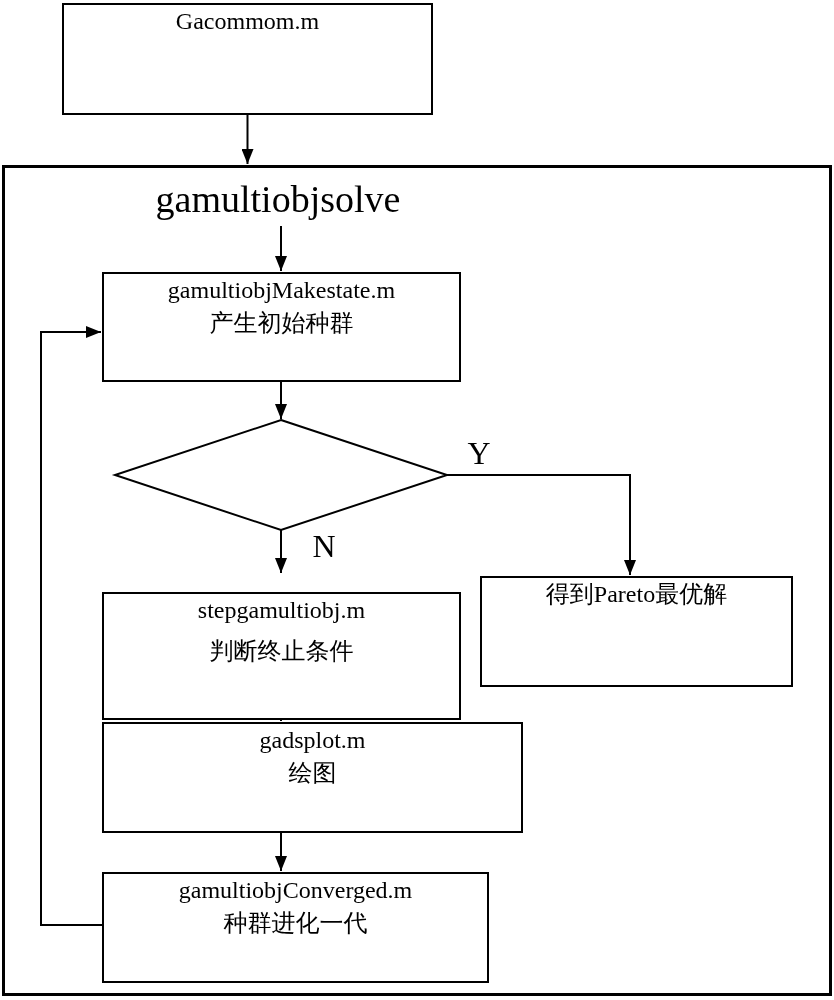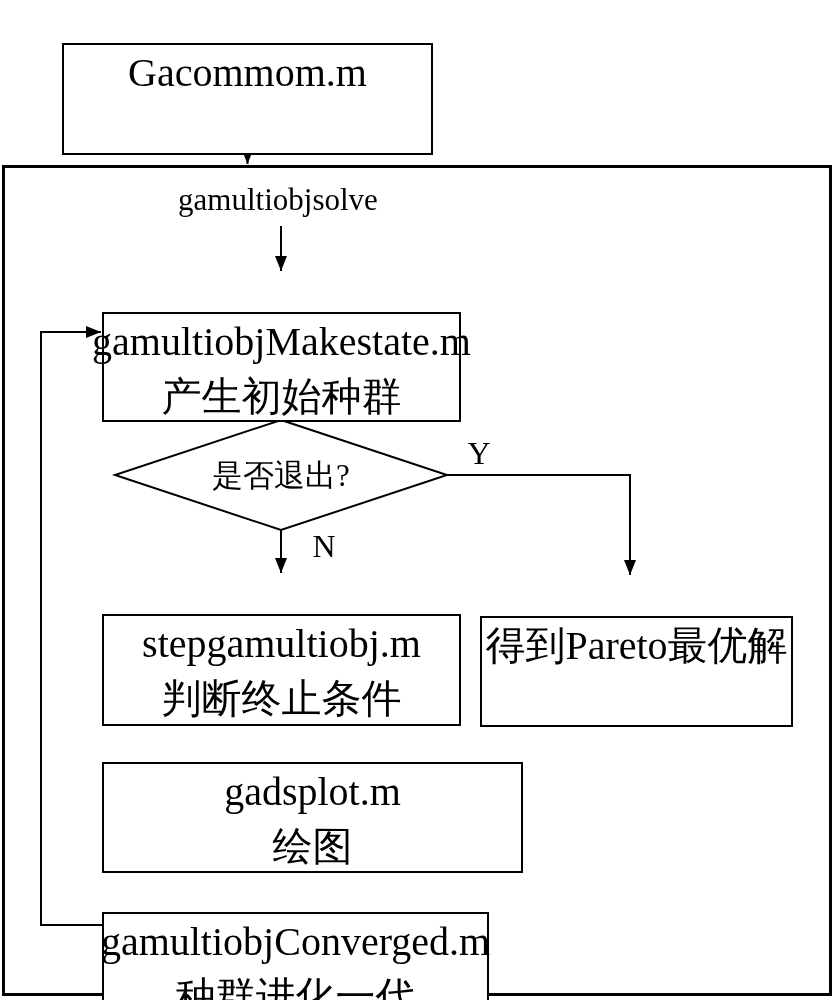--- a/index.html
+++ b/index.html
@@ -27,53 +27,52 @@
   .node {
     position: absolute;
     box-sizing: border-box;
     border: 2px solid #000000;
     background: #ffffff;
     display: flex;
     flex-direction: column;
     align-items: center;
     justify-content: flex-start;
     text-align: center;
-    font-size: 40px;
+    font-size: 24px;
     line-height: 1.38;
     z-index: 2;
-    margin-top: 40px;
   }
   .container-box {
     position: absolute;
     box-sizing: border-box;
     border: 3px solid #000000;
     background: transparent;
     z-index: 0;
   }
   .floating-label {
     position: absolute;
     display: flex;
     align-items: center;
     justify-content: center;
     text-align: center;
-    font-size: 31px;
+    font-size: 38px;
     line-height: 1.2;
     z-index: 3;
     background: transparent;
     white-space: nowrap;
   }
   .branch-label {
     font-size: 32px;
   }
   
   .top-box        { left: 62px;  top: 3px;   width: 371px; height: 112px; }
   .container-box  { left: 2px;   top: 165px; width: 830px; height: 831px; }
   .solve-label    { left: 128px; top: 179px; width: 300px; height: 42px; }
   .makestate-box  { left: 102px; top: 272px; width: 359px; height: 110px; }
-  .step-box       { left: 102px; top: 574px; width: 359px; height: 112px; }
+  .step-box       { left: 102px; top: 592px; width: 359px; height: 128px; gap: 8px; }
   .gadsplot-box   { left: 102px; top: 722px; width: 421px; height: 111px; }
   .converged-box  { left: 102px; top: 872px; width: 387px; height: 111px; }
   .pareto-box     { left: 480px; top: 576px; width: 313px; height: 111px; }
   .diamond-label  { left: 181px; top: 456px; width: 200px; height: 40px; }
   .y-label        { left: 463px; top: 433px; width: 32px;  height: 40px; }
   .n-label        { left: 306px; top: 525px; width: 36px;  height: 42px; }
 </style>
 </head>
 <body>
 
@@ -104,21 +103,20 @@
     <div>Gacommom.m</div>
   </div>
 
   <div class="floating-label solve-label">gamultiobjsolve</div>
 
   <div class="node makestate-box">
     <div>gamultiobjMakestate.m</div>
     <div>产生初始种群</div>
   </div>
 
-  <div class="floating-label diamond-label">是否退出?</div>
 
   <div class="floating-label branch-label y-label">Y</div>
 
   <div class="floating-label branch-label n-label">N</div>
 
   <div class="node step-box">
     <div>stepgamultiobj.m</div>
     <div>判断终止条件</div>
   </div>
 

